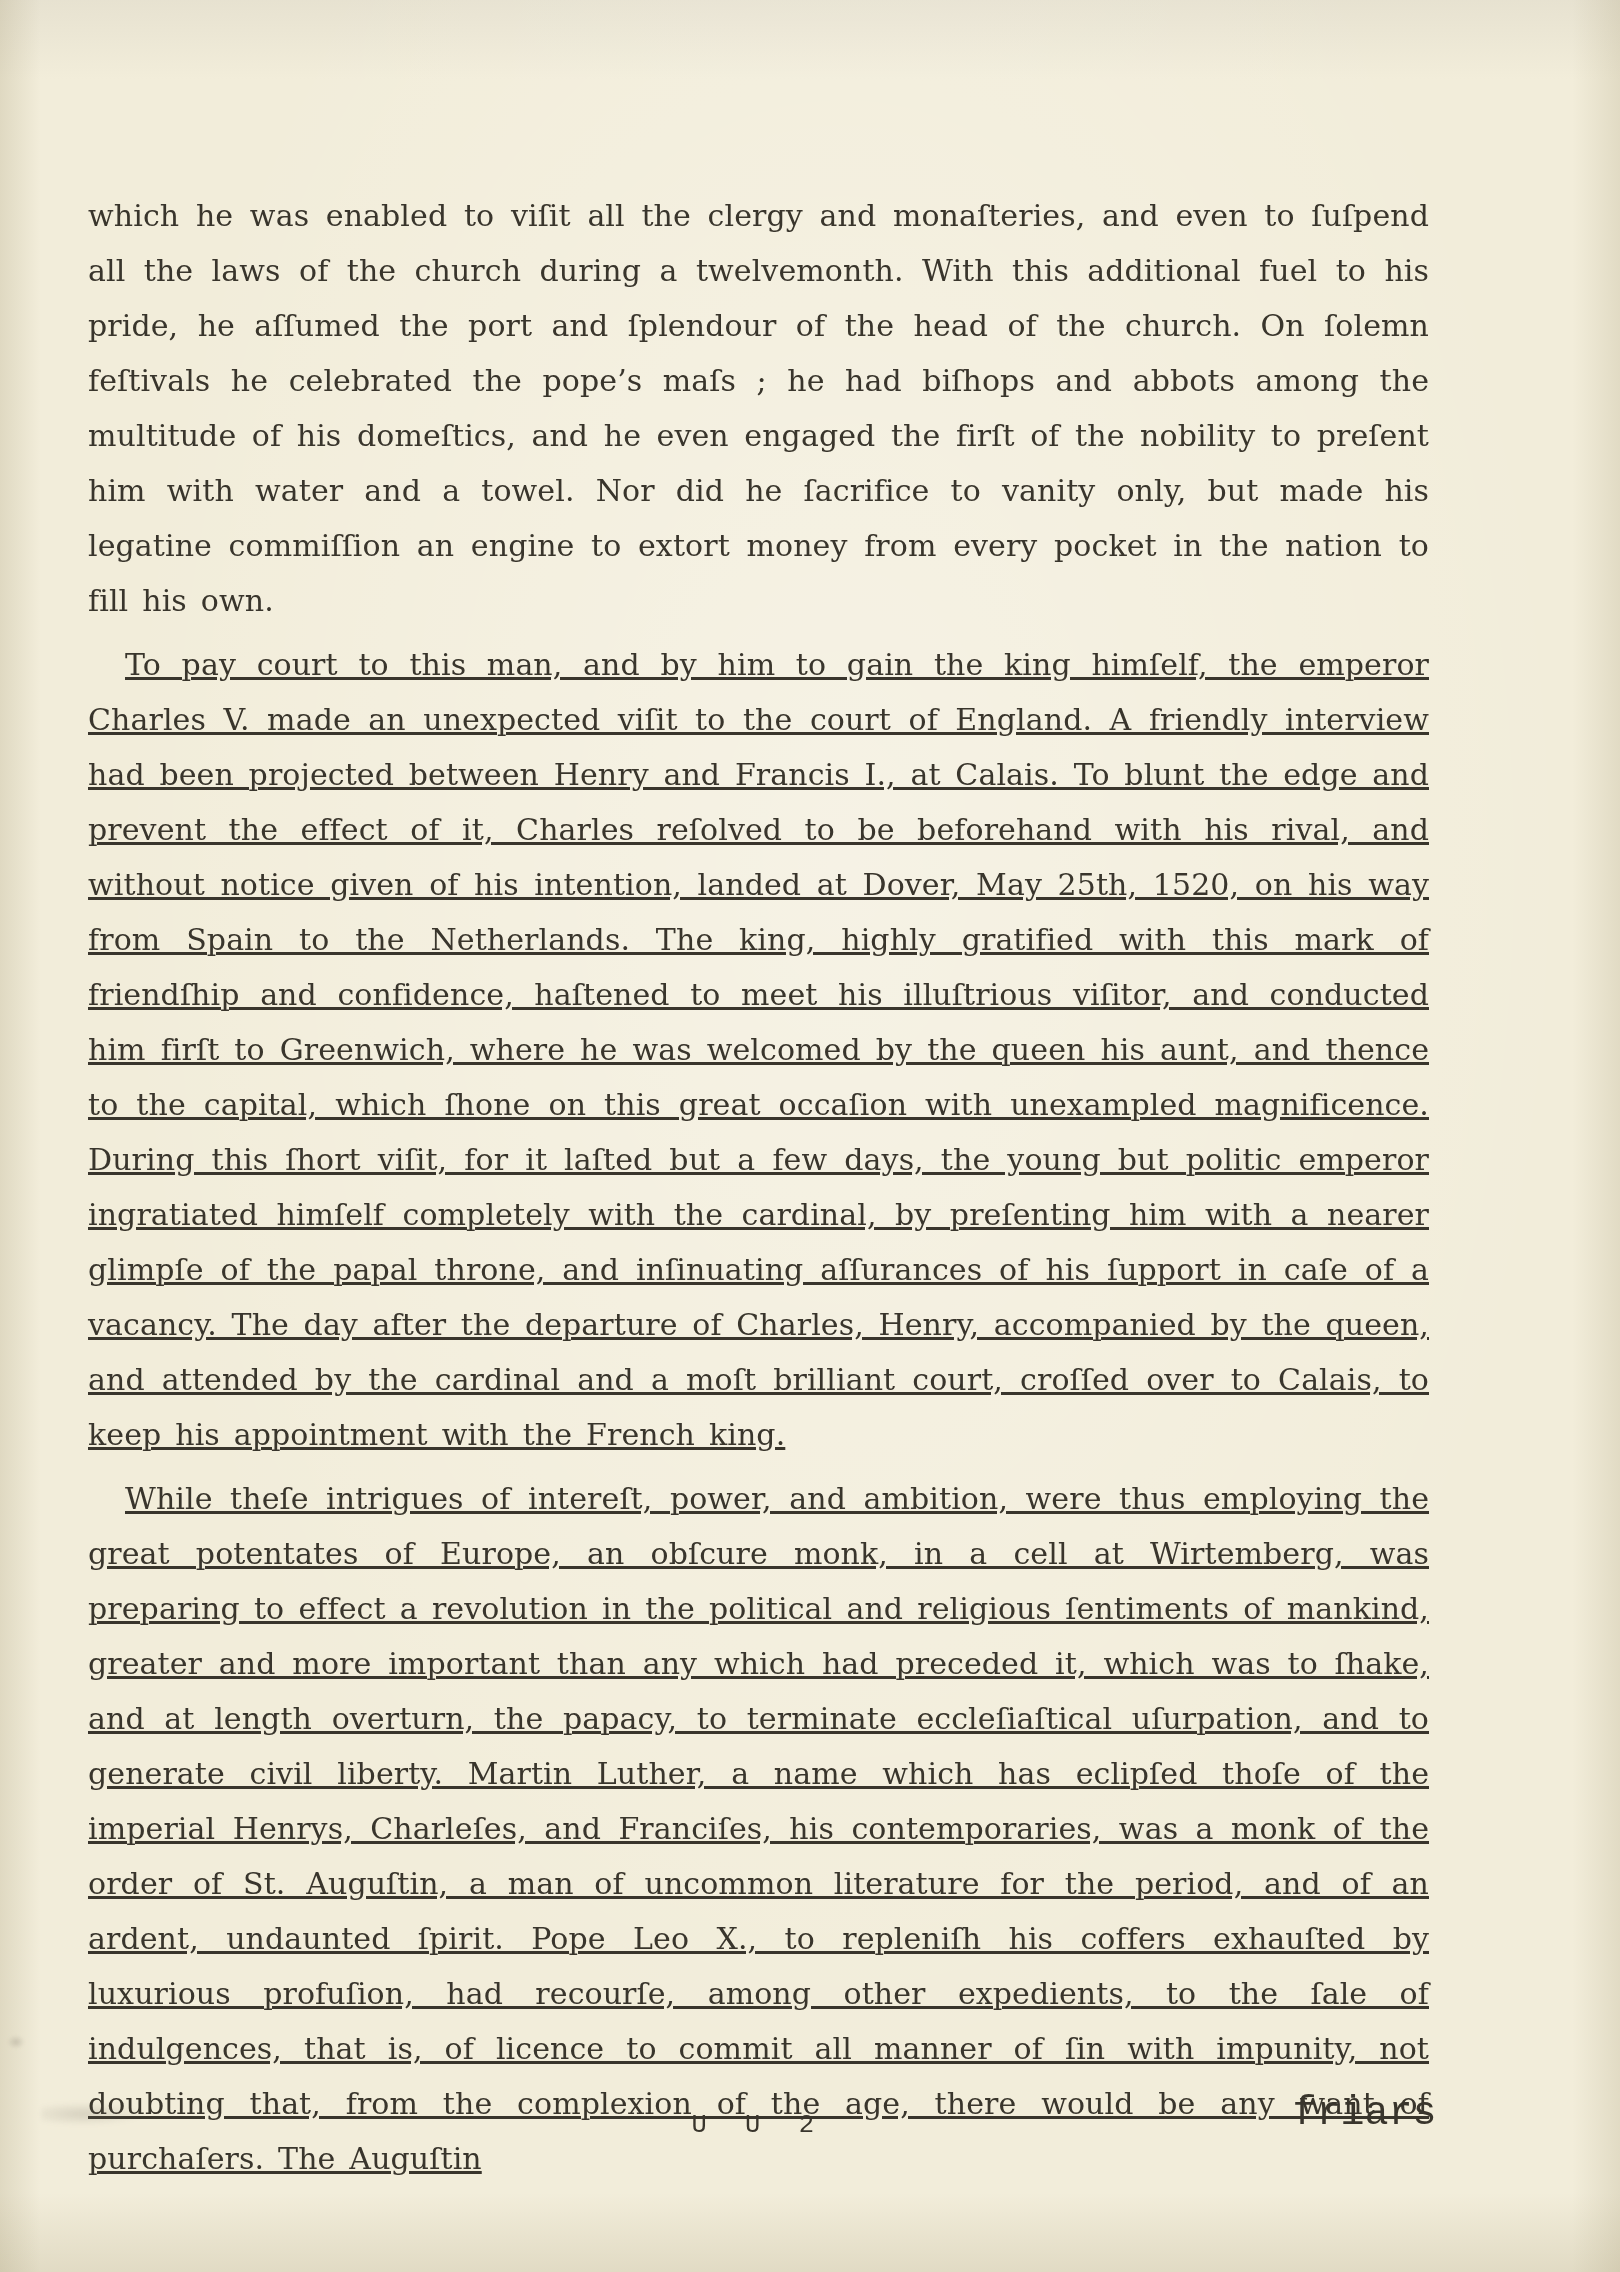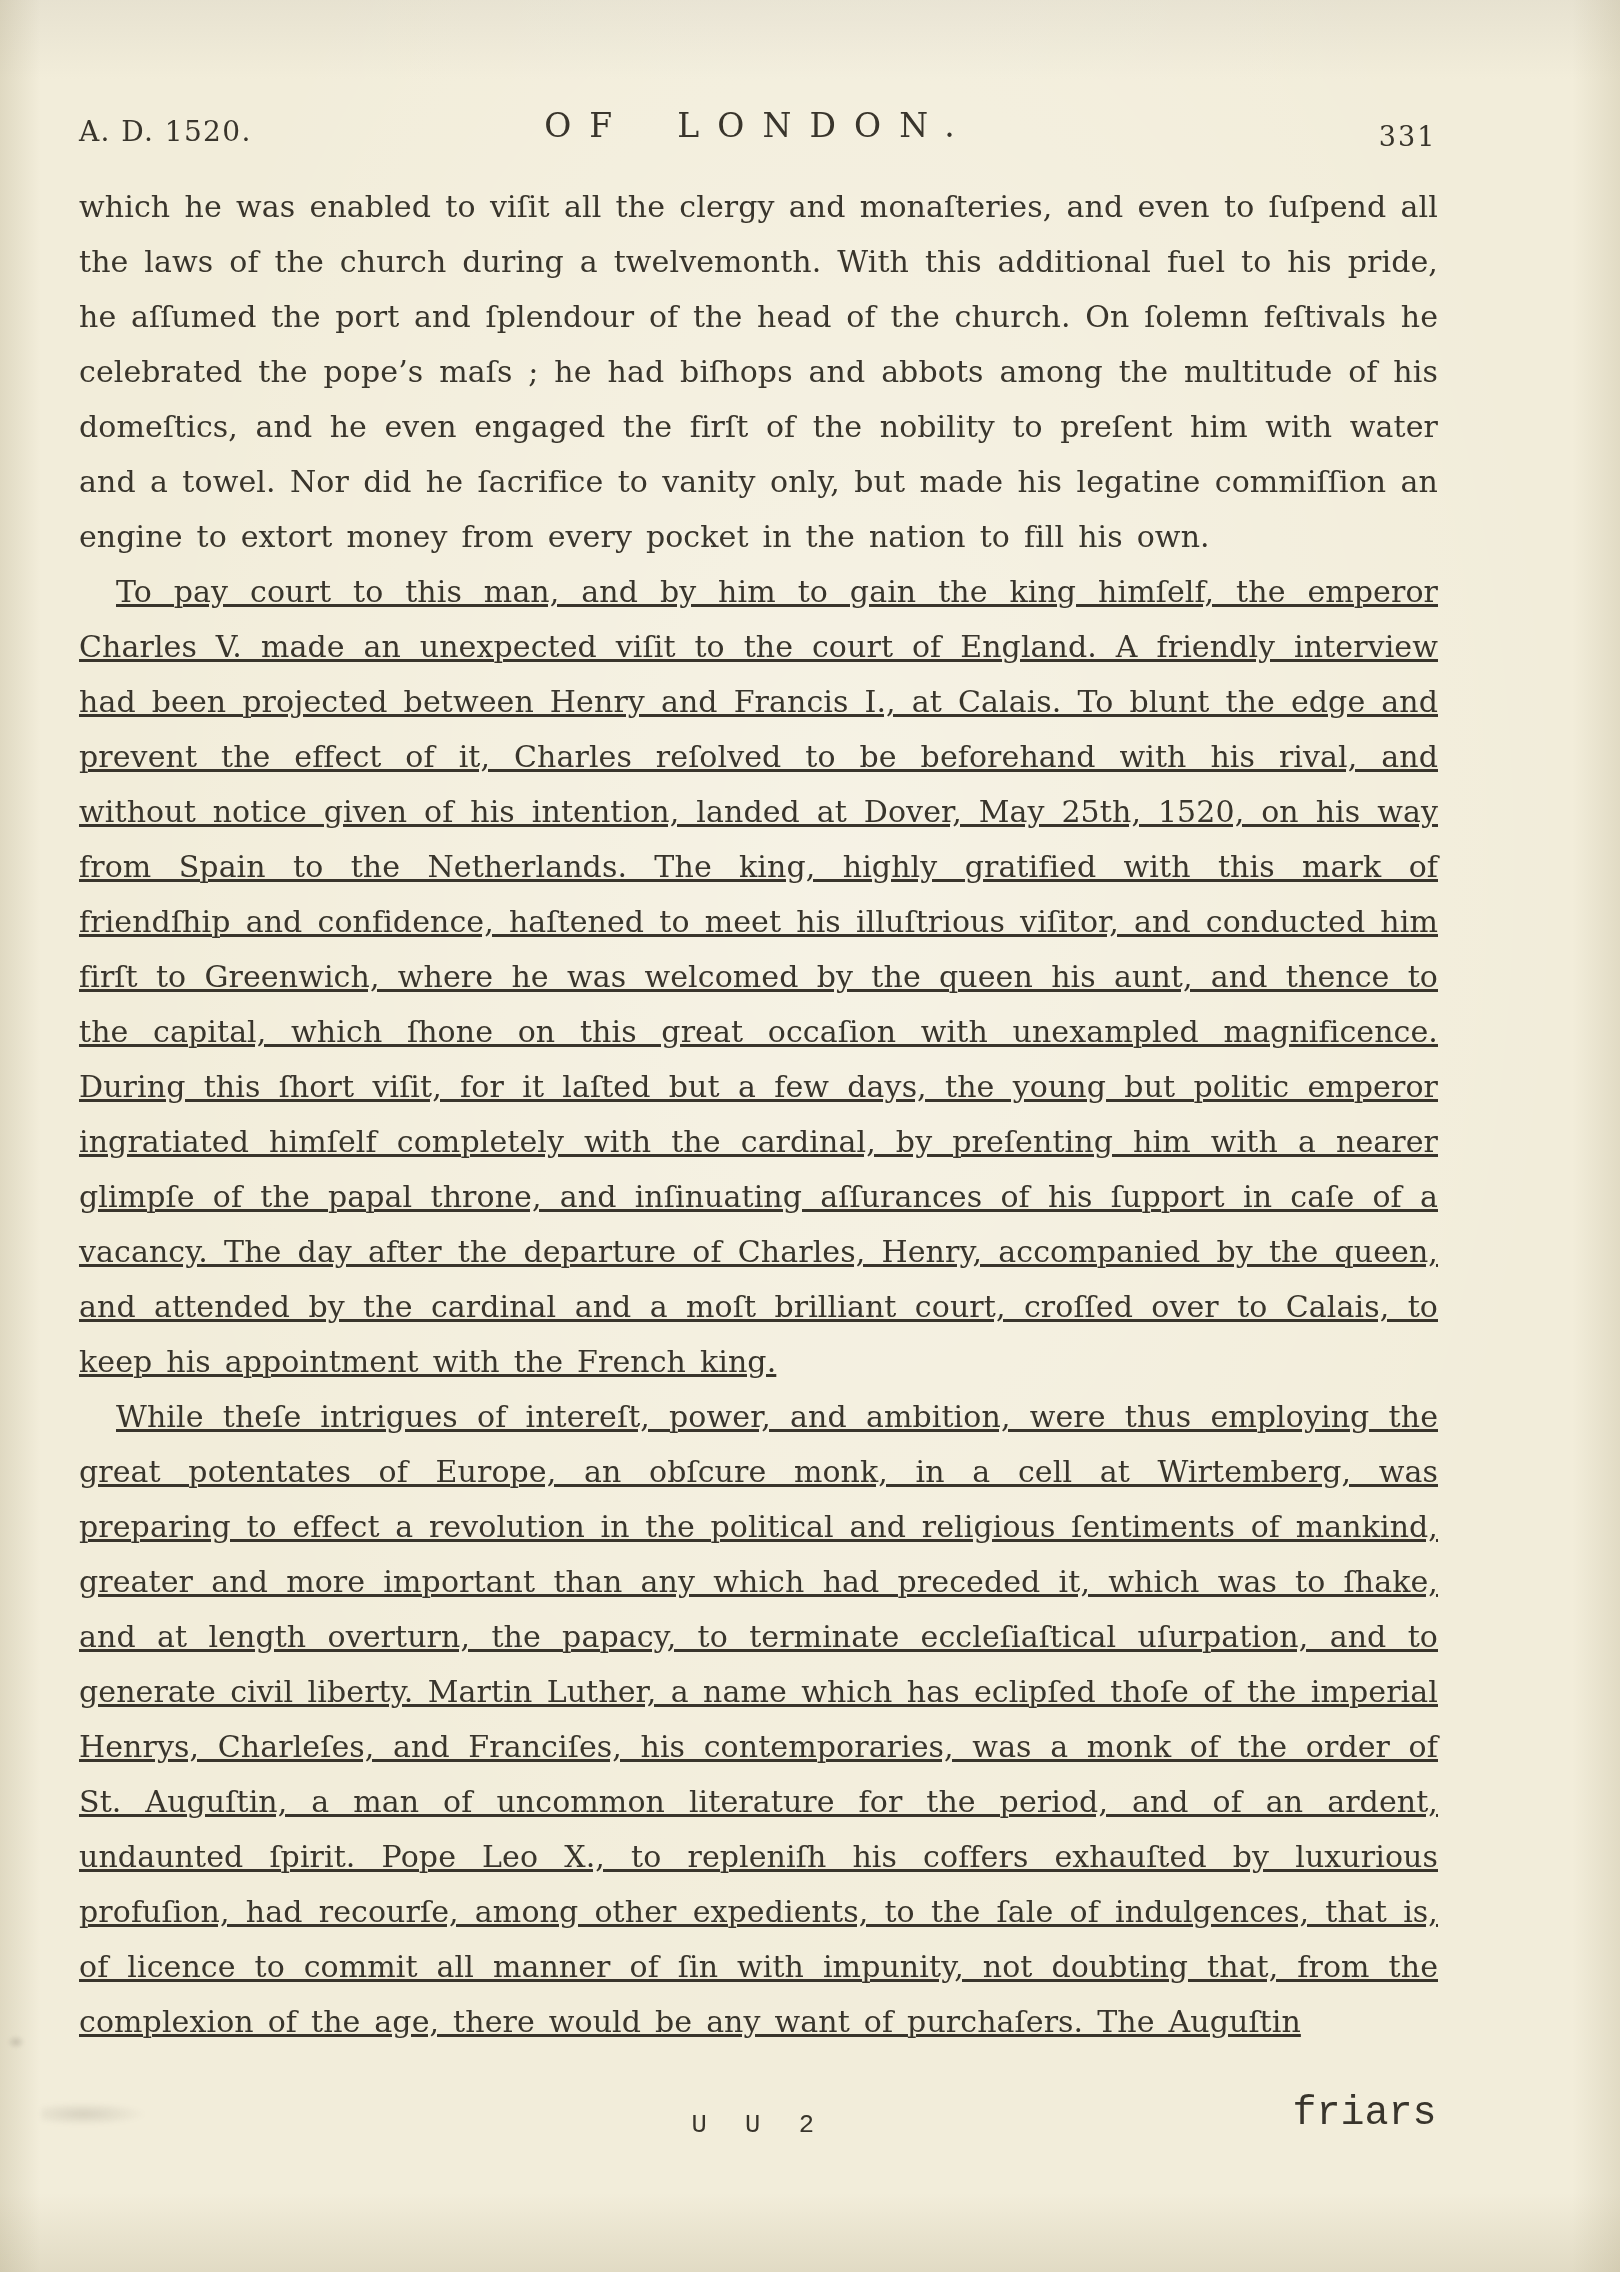--- a/index.html
+++ b/index.html
@@ -62,21 +62,21 @@
     top: 179px;
     left: 79px;
     width: 1359px;
     font-size: 30px;
     line-height: 55px;
     text-align: justify;
     word-spacing: 4.3px;
     letter-spacing: 0.1px;
   }
   .para {
-    margin: 0;
+    margin: 9px;
   }
   .para.indent {
     text-indent: 37px;
     text-decoration: underline;
   }
   .page-footer {
     position: absolute;
     top: 2090px;
     left: 79px;
     width: 1359px;
@@ -118,25 +118,20 @@
     filter: blur(1.4px);
     opacity: 0.5;
     pointer-events: none;
   }
 </style>
 </head>
 <body>
 
 <div class="sheet">
 
-  <header class="page-header">
-    <span class="marginal-date">A. D. 1520.</span>
-    <span class="running-title">OF LONDON.</span>
-    <span class="page-number">331</span>
-  </header>
 
   <main class="page-body">
     <p class="para">which he was enabled to viſit all the clergy and monaſteries, and even to ſuſpend all the laws of the church during a twelvemonth. With this additional fuel to his pride, he aſſumed the port and ſplendour of the head of the church. On ſolemn feſtivals he celebrated the pope’s maſs ; he had biſhops and abbots among the multitude of his domeſtics, and he even engaged the firſt of the nobility to preſent him with water and a towel. Nor did he ſacrifice to vanity only, but made his legatine commiſſion an engine to extort money from every pocket in the nation to fill his own.</p>
     <p class="para indent">To pay court to this man, and by him to gain the king himſelf, the emperor Charles V. made an unexpected viſit to the court of England. A friendly interview had been projected between Henry and Francis I., at Calais. To blunt the edge and prevent the effect of it, Charles reſolved to be beforehand with his rival, and without notice given of his intention, landed at Dover, May 25th, 1520, on his way from Spain to the Netherlands. The king, highly gratified with this mark of friendſhip and confidence, haſtened to meet his illuſtrious viſitor, and conducted him firſt to Greenwich, where he was welcomed by the queen his aunt, and thence to the capital, which ſhone on this great occaſion with unexampled magnificence. During this ſhort viſit, for it laſted but a few days, the young but politic emperor ingratiated himſelf completely with the cardinal, by preſenting him with a nearer glimpſe of the papal throne, and inſinuating aſſurances of his ſupport in caſe of a vacancy. The day after the departure of Charles, Henry, accompanied by the queen, and attended by the cardinal and a moſt brilliant court, croſſed over to Calais, to keep his appointment with the French king.</p>
     <p class="para indent">While theſe intrigues of intereſt, power, and ambition, were thus employing the great potentates of Europe, an obſcure monk, in a cell at Wirtemberg, was preparing to effect a revolution in the political and religious ſentiments of mankind, greater and more important than any which had preceded it, which was to ſhake, and at length overturn, the papacy, to terminate eccleſiaſtical uſurpation, and to generate civil liberty. Martin Luther, a name which has eclipſed thoſe of the imperial Henrys, Charleſes, and Franciſes, his contemporaries, was a monk of the order of St. Auguſtin, a man of uncommon literature for the period, and of an ardent, undaunted ſpirit. Pope Leo X., to repleniſh his coffers exhauſted by luxurious profuſion, had recourſe, among other expedients, to the ſale of indulgences, that is, of licence to commit all manner of ſin with impunity, not doubting that, from the complexion of the age, there would be any want of purchaſers. The Auguſtin</p>
   </main>
 
   <footer class="page-footer">
     <span class="signature-mark">U U 2</span>
     <span class="catchword">friars</span>

